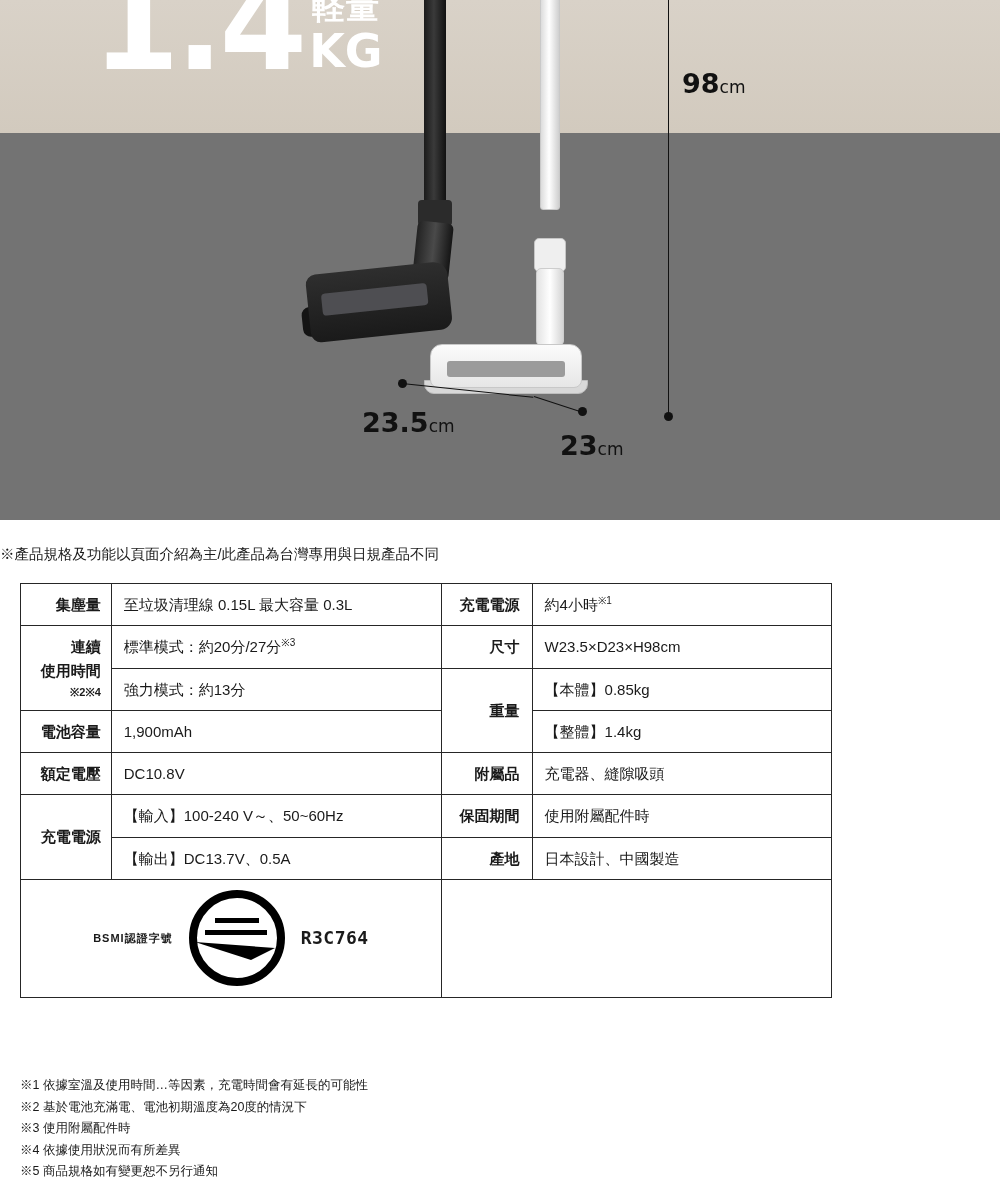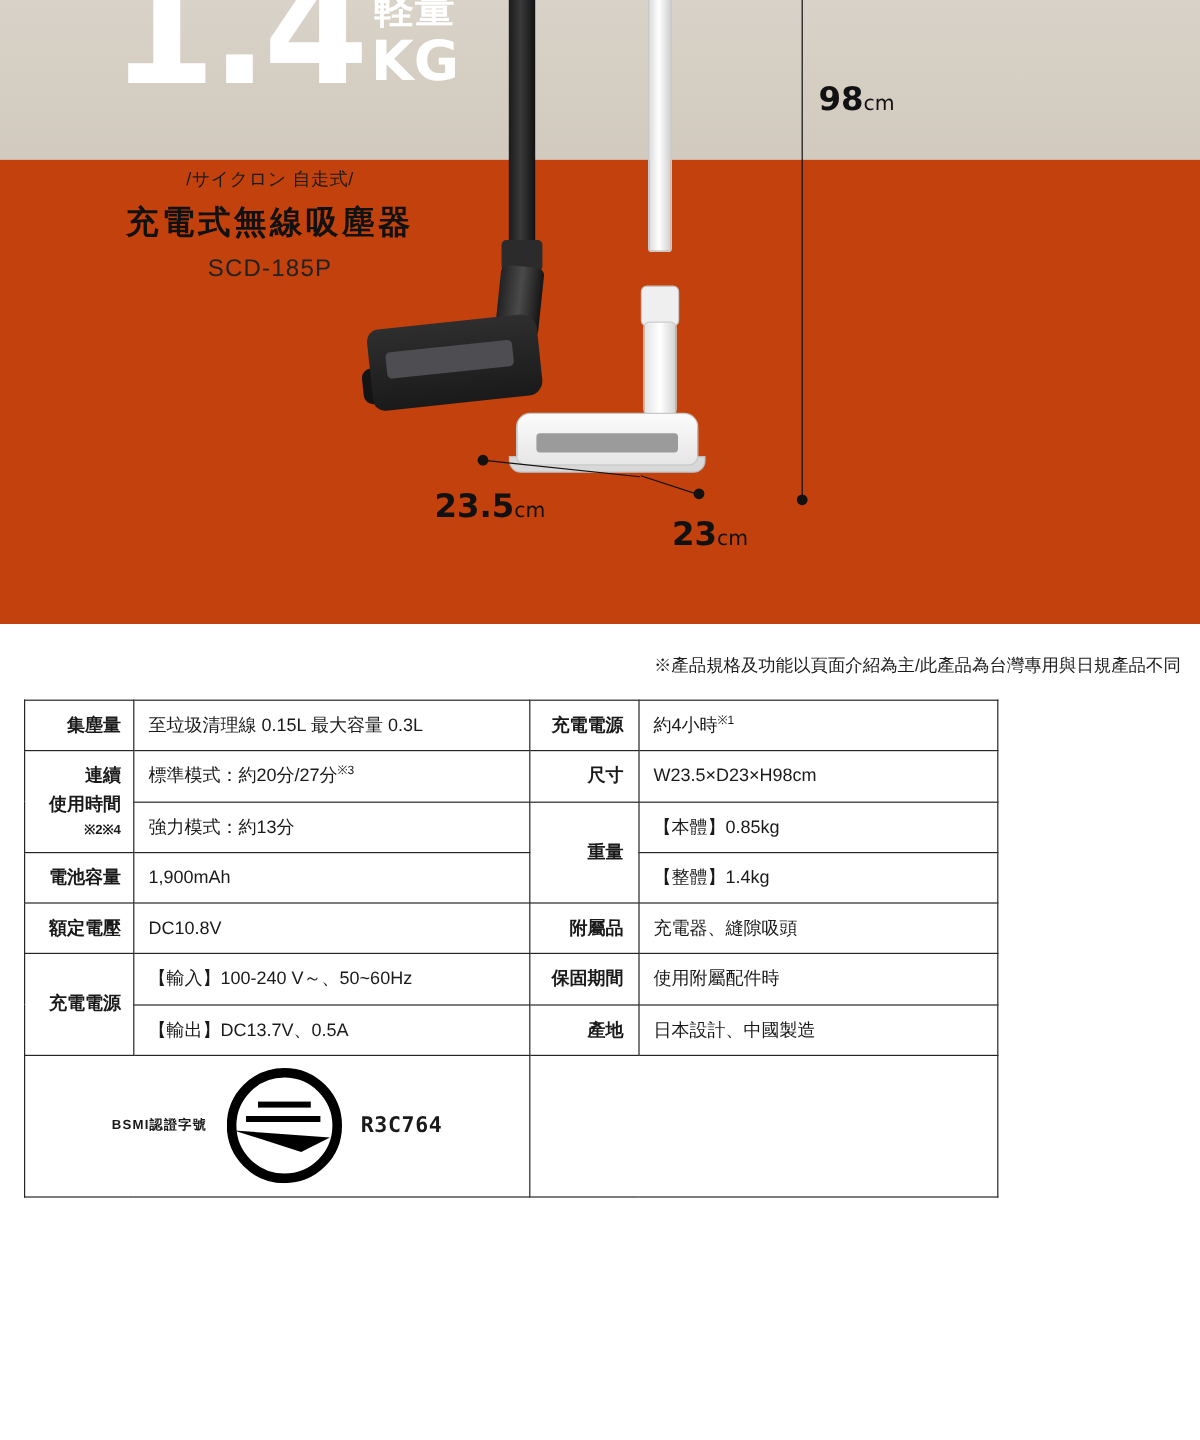--- a/index.html
+++ b/index.html
@@ -14,21 +14,21 @@
     position: relative;
     width: 1000px; height: 1200px;
     overflow: hidden;
   }
 
   
   .hero {
     position: relative;
     width: 1000px;
     height: 520px;
-    background: #c2410c;
+    background: #737373;
   }
   .hero-band {
     position: absolute;
     left: 0; top: 0;
     width: 1000px; height: 133px;
     background: #d6cec3;
   }
   .hero-band-inner {
     position: absolute;
     left: 0; top: 0;
@@ -242,21 +242,21 @@
     left: 578px; top: 407px;
     width: 9px; height: 9px;
     background: #111; border-radius: 50%;
   }
 
   
   .spec-note {
     position: absolute;
     left: 0; top: 545px;
     width: 1000px;
-    text-align: right;
+    text-align: left;
     padding-right: 16px;
     font-size: 14.5px;
     color: #1a1a1a;
   }
 
   
   .spec-table {
     position: absolute;
     left: 20px; top: 583px;
     width: 812px;
@@ -338,25 +338,20 @@
     </div>
 
     <div class="kg-wrap">
       <span class="kg-num">1.4</span>
       <span class="kg-right">
         <span class="kg-jp">軽量</span>
         <span class="kg-unit">KG</span>
       </span>
     </div>
 
-    <div class="title-block">
-      <div class="title-sub">/サイクロン 自走式/</div>
-      <div class="title-main">充電式無線吸塵器</div>
-      <div class="title-model">SCD-185P</div>
-    </div>
 
     <div class="vac vac-black-pole"></div>
     <div class="vac vac-black-joint"></div>
     <div class="vac vac-black-neck"></div>
     <div class="vac vac-black-head2"></div>
     <div class="vac vac-black-head"></div>
 
     <div class="vac vac-white-pole"></div>
     <div class="vac vac-white-joint"></div>
     <div class="vac vac-white-neck"></div>
@@ -447,14 +442,21 @@
               </svg>
             </span>
             <span class="bsmi-code">R3C764</span>
           </div>
         </td>
         <td colspan="2"></td>
       </tr>
     </tbody>
   </table>
 
+  <div class="footnotes">
+    <div>※1 依據室溫及使用時間…等因素，充電時間會有延長的可能性</div>
+    <div>※2 基於電池充滿電、電池初期溫度為20度的情況下</div>
+    <div>※3 使用附屬配件時</div>
+    <div>※4 依據使用狀況而有所差異</div>
+    <div>※5 商品規格如有變更恕不另行通知</div>
+  </div>
 
 </div>
 
 </body></html>

